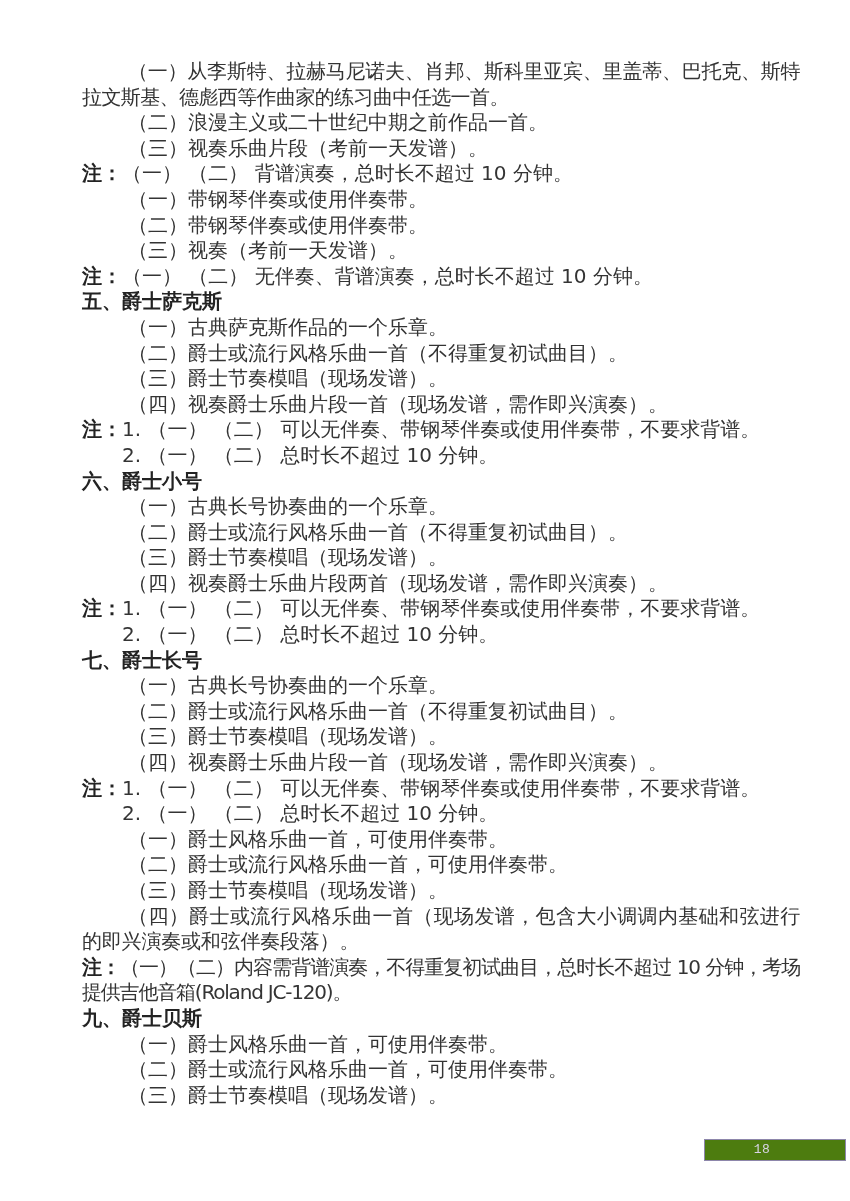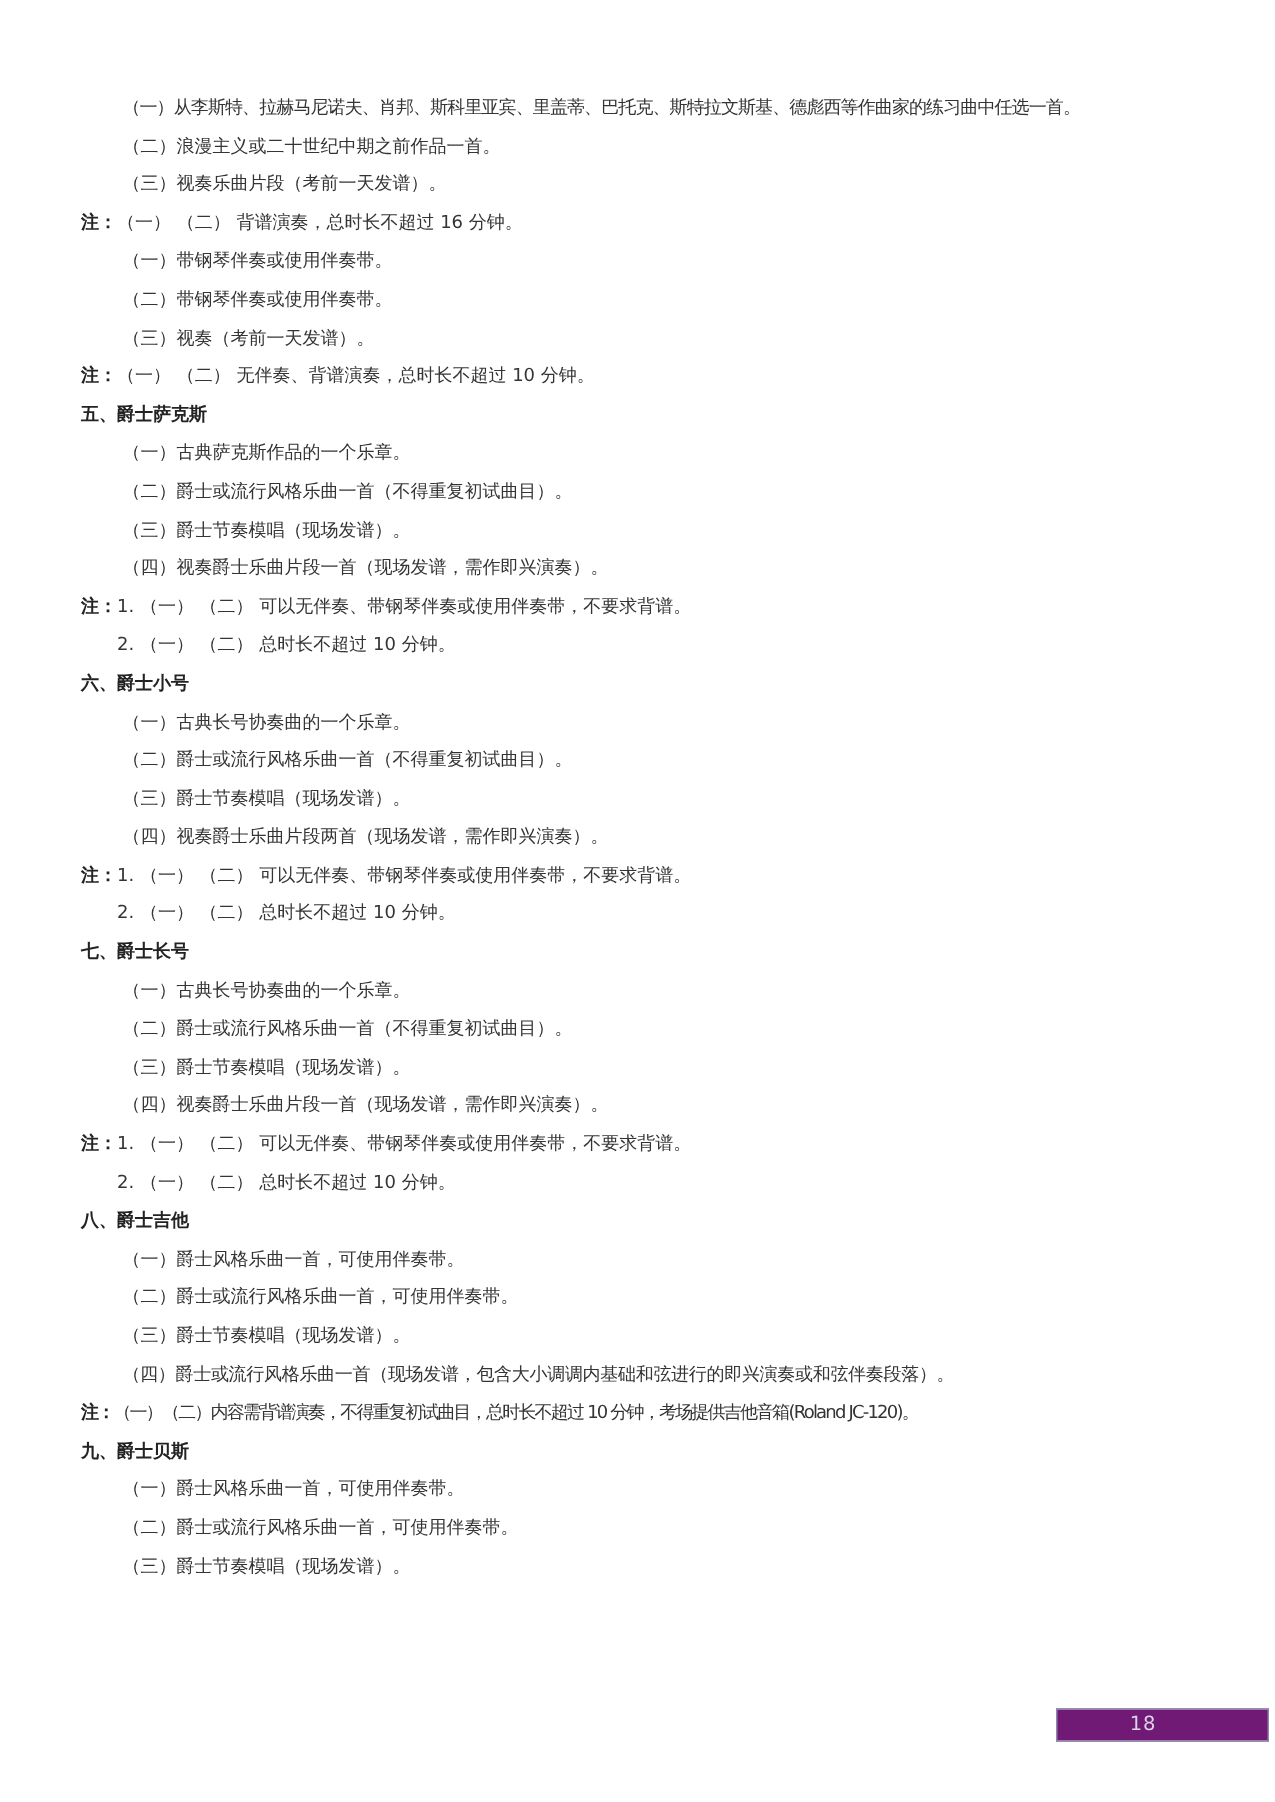--- a/index.html
+++ b/index.html
@@ -5,23 +5,23 @@
   html, body { margin: 0; padding: 0; }
   body {
     width: 850px; height: 1201px;
     background: #ffffff;
     position: relative;
     font-family: "DejaVu Sans", sans-serif;
     -webkit-font-smoothing: antialiased;
   }
   .doc {
     position: absolute;
-    left: 54px; top: 59px;
+    left: 82px; top: 59px;
     width: 718px;
-    font-size: 12px;
+    font-size: 20px;
     line-height: 25.6px;
     color: #343434;
     text-align: justify;
   }
   .doc p { margin: 0; padding: 0; }
   .item     { text-indent: 2.3em; }
   .heading  { font-weight: 700; color: #232323; }
   .note     { }
   .note .note-label { font-weight: 700; color: #232323; }
   .note-sub { text-indent: 2em; }
@@ -42,21 +42,21 @@
     letter-spacing: 0.5px;
   }
 </style>
 </head>
 <body style="background: rgb(255, 255, 255);">
 
 <div class="doc" style="color: rgb(52, 52, 52);">
     <p class="item tight">（一）从李斯特、拉赫马尼诺夫、肖邦、斯科里亚宾、里盖蒂、巴托克、斯特拉文斯基、德彪西等作曲家的练习曲中任选一首。</p>
     <p class="item">（二）浪漫主义或二十世纪中期之前作品一首。</p>
     <p class="item">（三）视奏乐曲片段（考前一天发谱）。</p>
-    <p class="note"><span class="note-label">注：</span><span>（一） （二） 背谱演奏，总时长不超过 16 分钟。</span></p>
+    <p class="note"><span class="note-label">注：</span><span>（一） （二） 背谱演奏，总时长不超过 10 分钟。</span></p>
     <p class="item">（一）带钢琴伴奏或使用伴奏带。</p>
     <p class="item">（二）带钢琴伴奏或使用伴奏带。</p>
     <p class="item">（三）视奏（考前一天发谱）。</p>
     <p class="note"><span class="note-label">注：</span><span>（一） （二） 无伴奏、背谱演奏，总时长不超过 10 分钟。</span></p>
     <p class="heading">五、爵士萨克斯</p>
     <p class="item">（一）古典萨克斯作品的一个乐章。</p>
     <p class="item">（二）爵士或流行风格乐曲一首（不得重复初试曲目）。</p>
     <p class="item">（三）爵士节奏模唱（现场发谱）。</p>
     <p class="item">（四）视奏爵士乐曲片段一首（现场发谱，需作即兴演奏）。</p>
     <p class="note"><span class="note-label">注：</span><span>1. （一） （二） 可以无伴奏、带钢琴伴奏或使用伴奏带，不要求背谱。</span></p>
@@ -68,25 +68,24 @@
     <p class="item">（四）视奏爵士乐曲片段两首（现场发谱，需作即兴演奏）。</p>
     <p class="note"><span class="note-label">注：</span><span>1. （一） （二） 可以无伴奏、带钢琴伴奏或使用伴奏带，不要求背谱。</span></p>
     <p class="note-sub">2. （一） （二） 总时长不超过 10 分钟。</p>
     <p class="heading">七、爵士长号</p>
     <p class="item">（一）古典长号协奏曲的一个乐章。</p>
     <p class="item">（二）爵士或流行风格乐曲一首（不得重复初试曲目）。</p>
     <p class="item">（三）爵士节奏模唱（现场发谱）。</p>
     <p class="item">（四）视奏爵士乐曲片段一首（现场发谱，需作即兴演奏）。</p>
     <p class="note"><span class="note-label">注：</span><span>1. （一） （二） 可以无伴奏、带钢琴伴奏或使用伴奏带，不要求背谱。</span></p>
     <p class="note-sub">2. （一） （二） 总时长不超过 10 分钟。</p>
-    <p class="heading">八、爵士吉他</p>
     <p class="item">（一）爵士风格乐曲一首，可使用伴奏带。</p>
     <p class="item">（二）爵士或流行风格乐曲一首，可使用伴奏带。</p>
     <p class="item">（三）爵士节奏模唱（现场发谱）。</p>
     <p class="item overflow">（四）爵士或流行风格乐曲一首（现场发谱，包含大小调调内基础和弦进行的即兴演奏或和弦伴奏段落）。</p>
     <p class="note tight2"><span class="note-label">注：</span><span>（一）（二）内容需背谱演奏，不得重复初试曲目，总时长不超过 10 分钟，考场提供吉他音箱(Roland JC-120)。</span></p>
     <p class="heading">九、爵士贝斯</p>
     <p class="item">（一）爵士风格乐曲一首，可使用伴奏带。</p>
     <p class="item">（二）爵士或流行风格乐曲一首，可使用伴奏带。</p>
     <p class="item">（三）爵士节奏模唱（现场发谱）。</p>
   </div>
 
-<div class="footer-badge" style="background: #701a75; border-color: rgb(141, 134, 171); color: rgb(217, 213, 230);">18</div>
+<div class="footer-badge" style="background: #4d7c0f; border-color: rgb(141, 134, 171); color: rgb(217, 213, 230); font-family: Liberation Mono, monospace;">18</div>
 
 </body></html>

